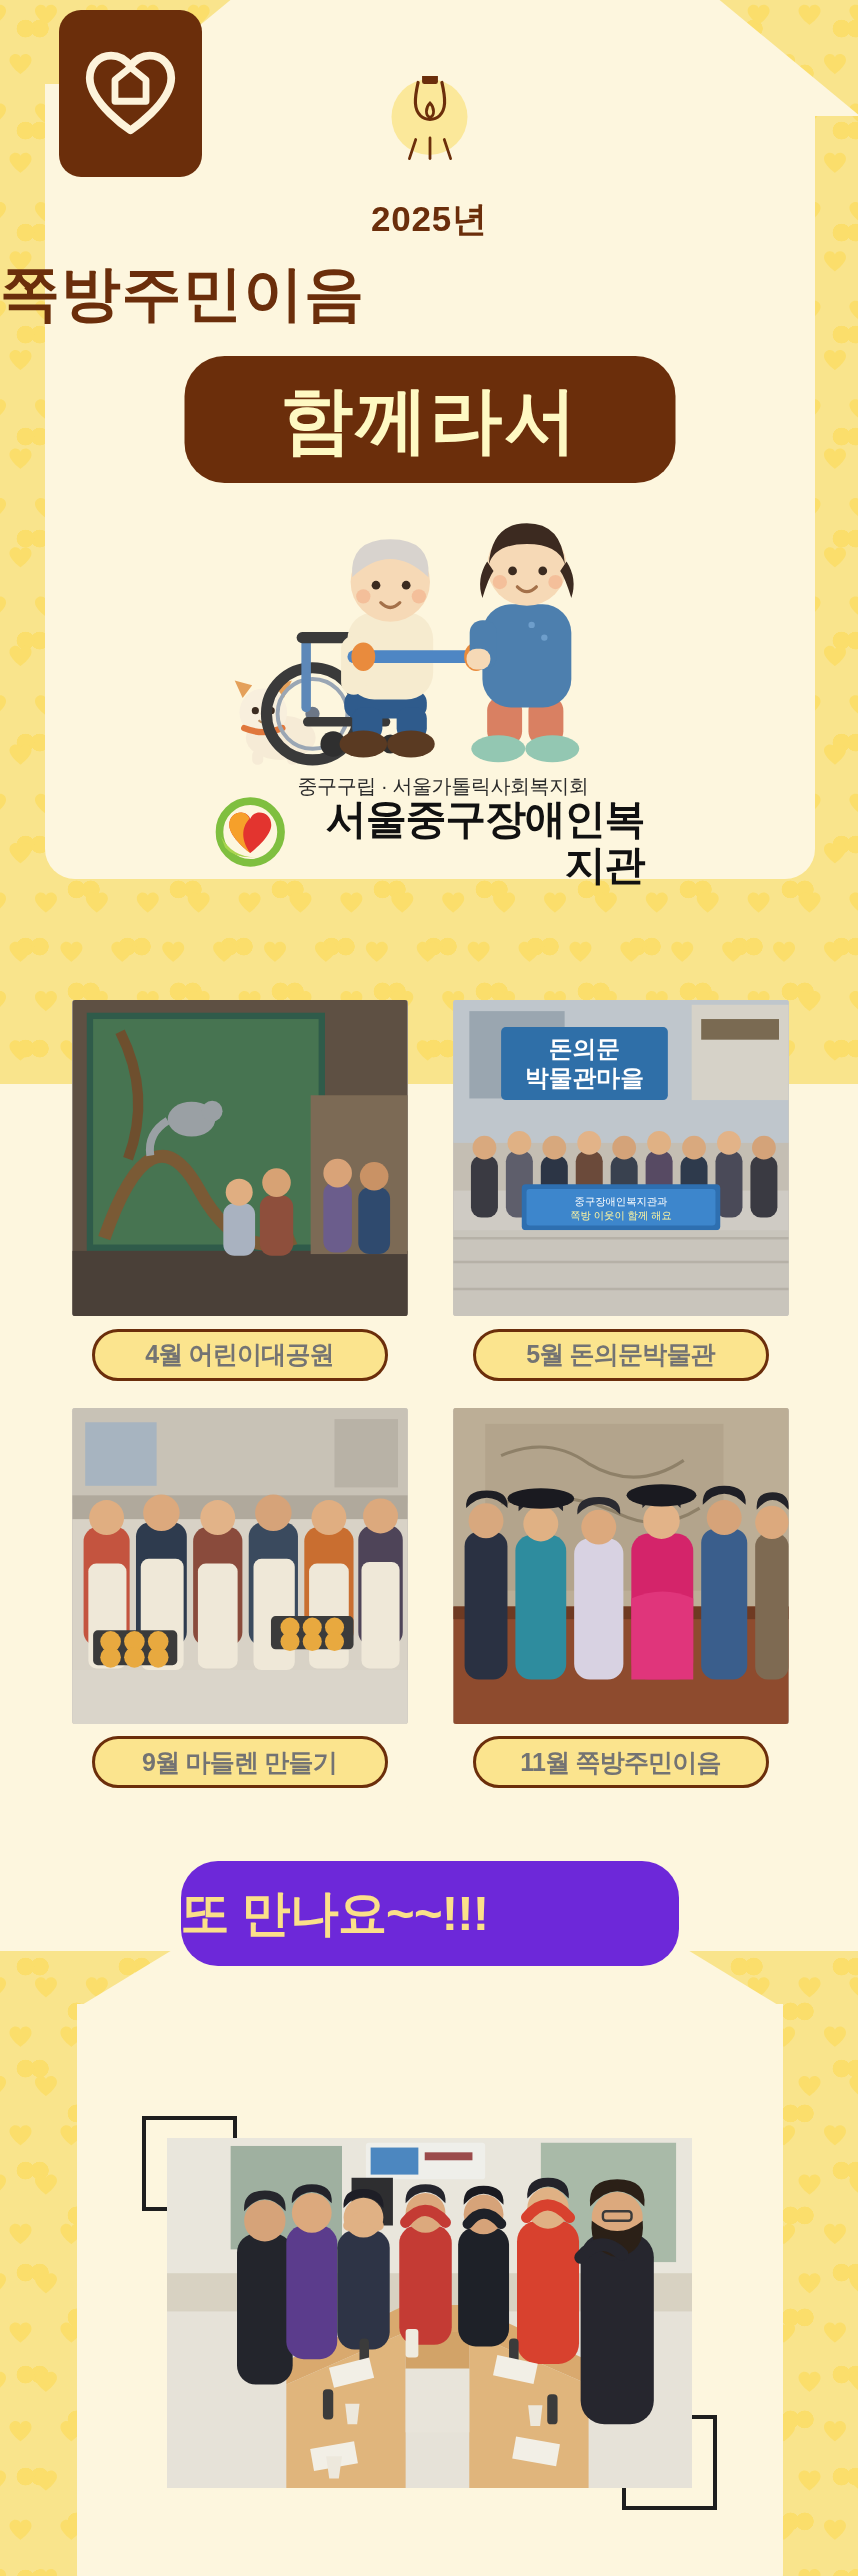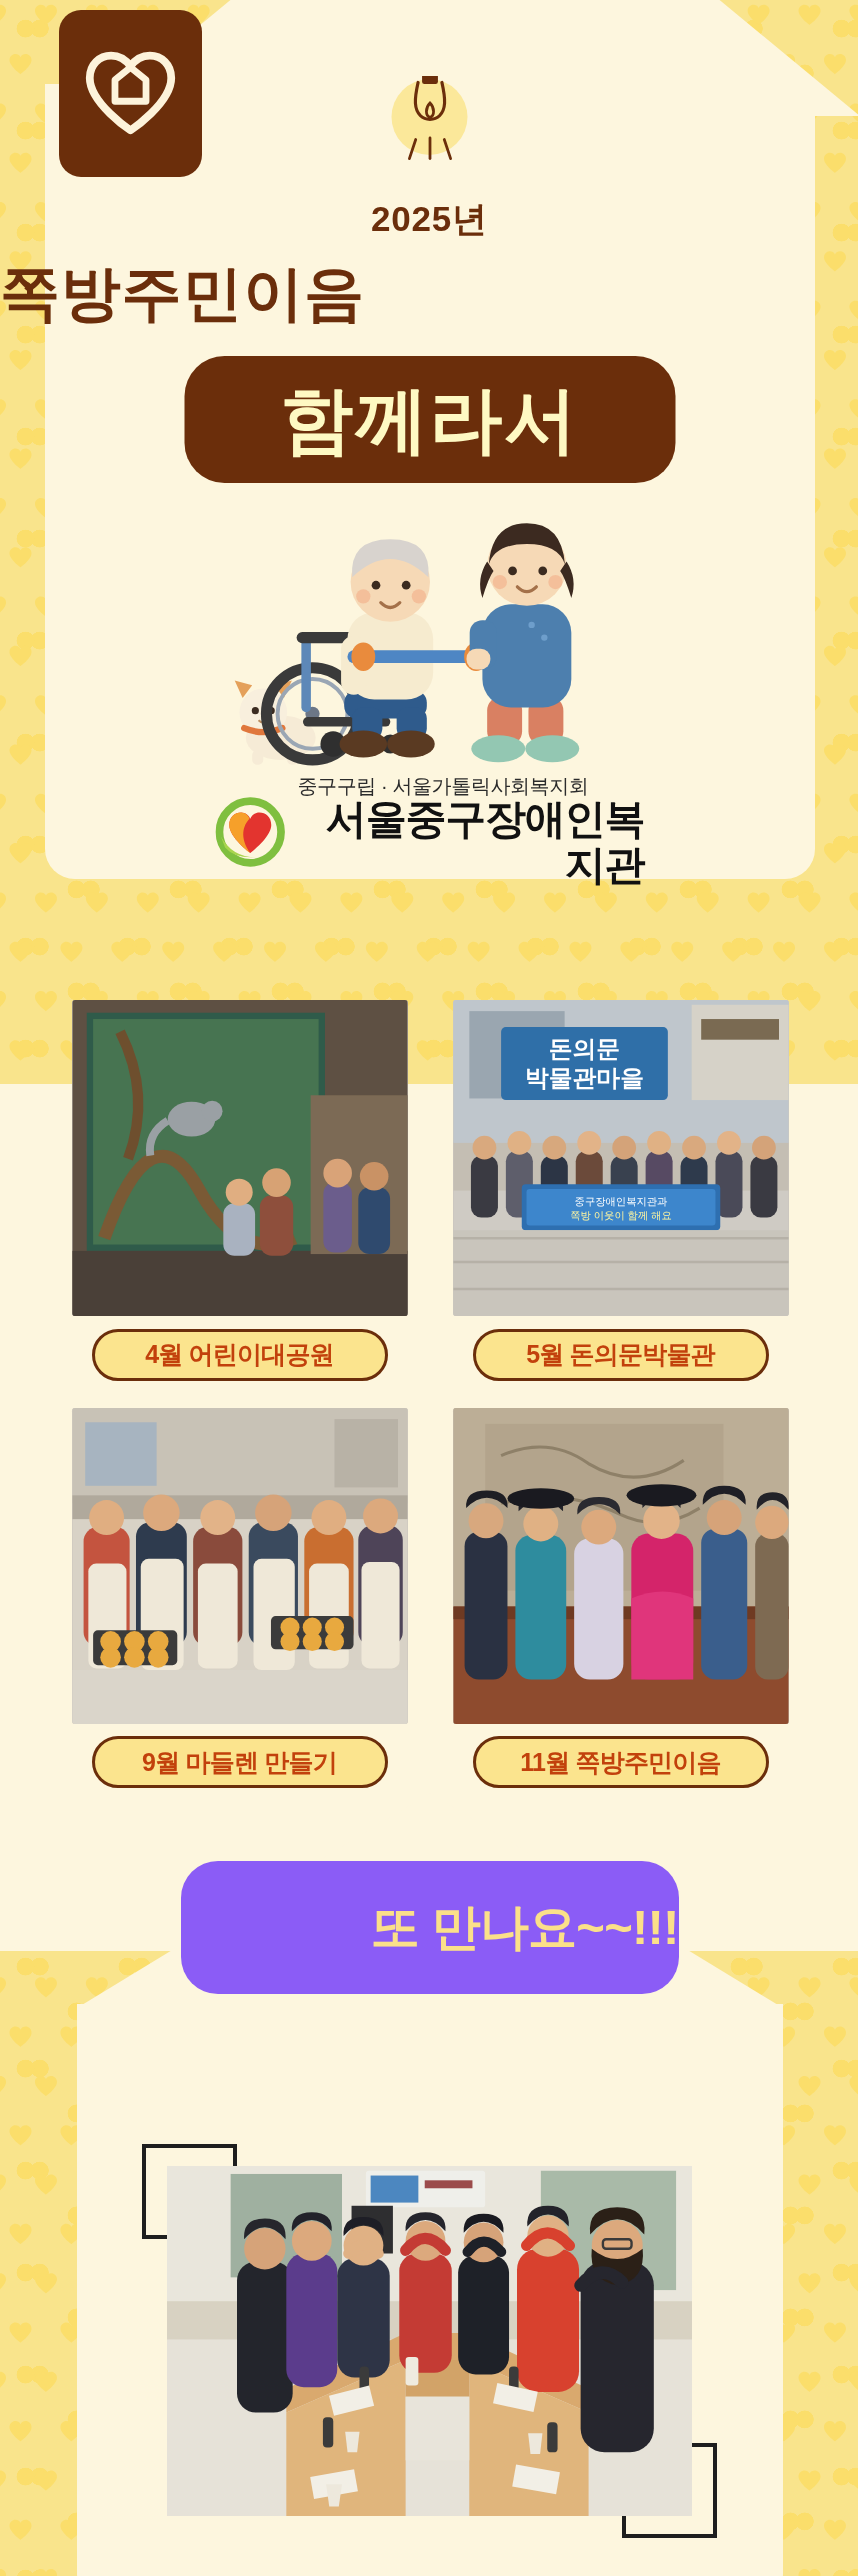--- a/index.html
+++ b/index.html
@@ -254,40 +254,40 @@
     background: #FBE48E;
     border: 3.2px solid #6B2E0B;
     border-radius: 27px;
     display: flex;
     align-items: center;
     justify-content: center;
   }
   .caption span {
     font-size: 25px;
     font-weight: 700;
-    color: #c2410c;
+    color: #737373;
     letter-spacing: -0.8px;
   }
 
   
   .farewell {
     position: relative;
     margin-top: 73px;
   }
   .farewell-banner {
     position: relative;
     left: 50%;
     transform: translateX(-50%);
     width: 498px;
-    height: 133px;
-    background: #8b5cf6;
+    height: 105px;
+    background: #6d28d9;
     border-radius: 37px;
     display: flex;
     align-items: center;
-    justify-content: flex-end;
+    justify-content: flex-start;
     z-index: 6;
   }
   .farewell-banner span {
     font-size: 49px;
     font-weight: 700;
     color: #FBE089;
     letter-spacing: -0.8px;
   }
 
   .bottom-house {

